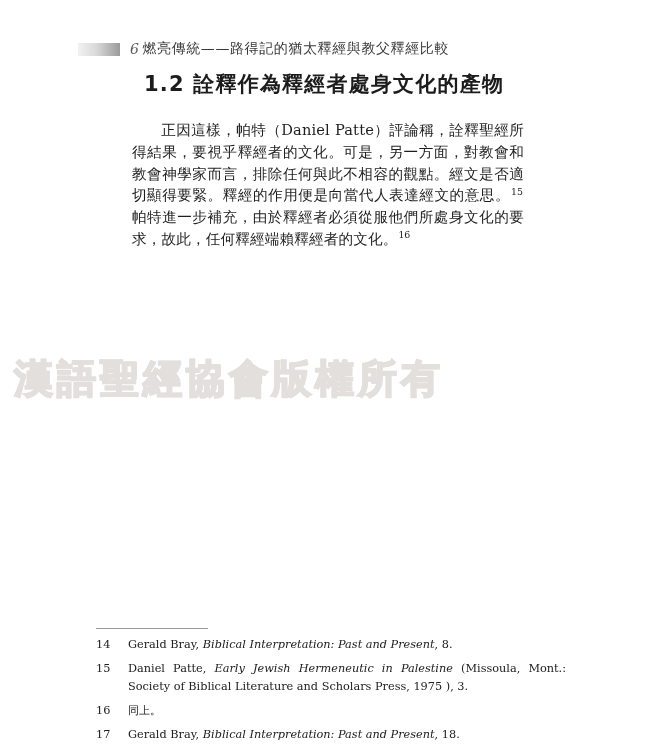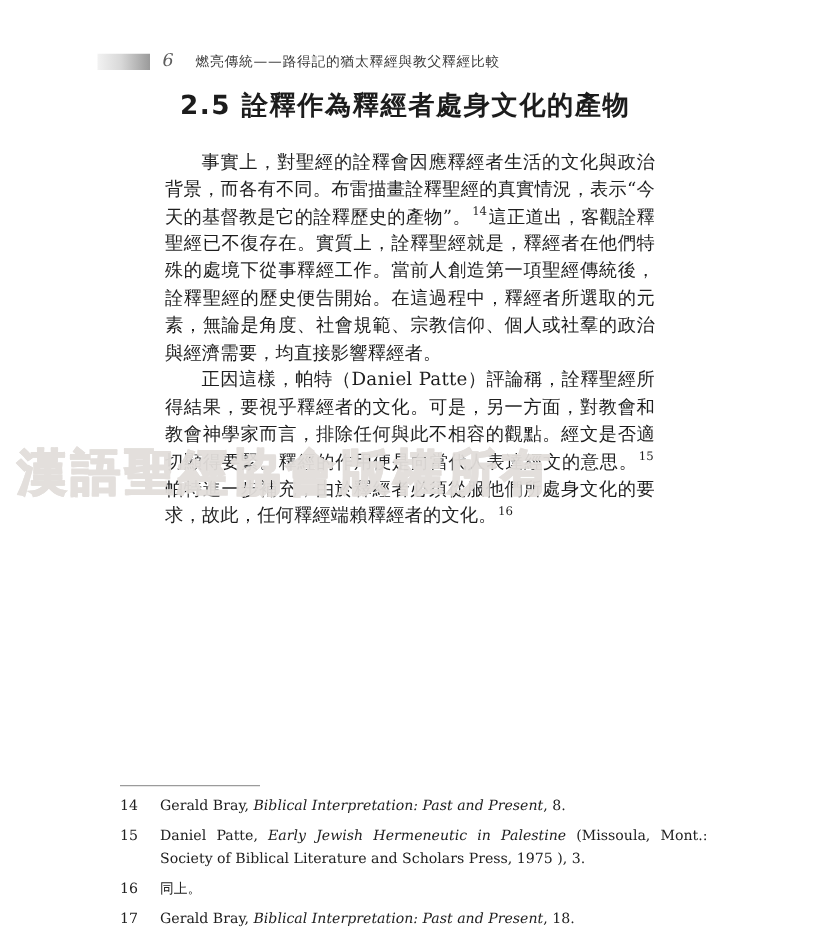--- a/index.html
+++ b/index.html
@@ -36,23 +36,23 @@
   }
   .head-folio {
     margin-left: 10px;
     font-family: "DejaVu Serif", "Liberation Serif", serif;
     font-style: italic;
     font-size: 14px;
     color: #5d5d5d;
     letter-spacing: 0.5px;
   }
   .head-title {
-    margin-left: 17px;
+    margin-left: 3px;
     font-family: "DejaVu Sans", "Liberation Sans", sans-serif;
-    font-size: 11px;
+    font-size: 14px;
     color: #3a3a3a;
     letter-spacing: 0.6px;
     white-space: nowrap;
   }
 
   
   .section-heading {
     position: absolute;
     left: 144px;
     top: 70px;
@@ -160,24 +160,23 @@
 <body>
 
 <div id="page">
 
   <div class="running-head">
     <div class="head-bar"></div>
     <div class="head-folio">6</div>
     <div class="head-title">燃亮傳統——路得記的猶太釋經與教父釋經比較</div>
   </div>
 
-  <div class="section-heading">2.5 詮釋作為釋經者處身文化的產物</div>
+  <div class="section-heading">1.2 詮釋作為釋經者處身文化的產物</div>
 
   <div class="body-block">
-    <p class="para"><span>事實上，對聖經的詮釋會因應釋經者生活的文化與政治背景，而各有不同。布雷描畫詮釋聖經的真實情況，表示“今天的基督教是它的詮釋歷史的產物”。</span><sup class="fn">14</sup><span>這正道出，客觀詮釋聖經已不復存在。實質上，詮釋聖經就是，釋經者在他們特殊的處境下從事釋經工作。當前人創造第一項聖經傳統後，詮釋聖經的歷史便告開始。在這過程中，釋經者所選取的元素，無論是角度、社會規範、宗教信仰、個人或社羣的政治與經濟需要，均直接影響釋經者。</span></p>
     <p class="para"><span>正因這樣，帕特（Daniel Patte）評論稱，詮釋聖經所得結果，要視乎釋經者的文化。可是，另一方面，對教會和教會神學家而言，排除任何與此不相容的觀點。經文是否適切顯得要緊。釋經的作用便是向當代人表達經文的意思。</span><sup class="fn">15</sup><span>帕特進一步補充，由於釋經者必須從服他們所處身文化的要求，故此，任何釋經端賴釋經者的文化。</span><sup class="fn">16</sup></p>
   </div>
 
   <div class="watermark">漢語聖經協會版權所有</div>
 
   <div class="footnote-rule"></div>
 
   <div class="footnotes">
     <div class="footnote">
       <span class="fn-num">14</span>

